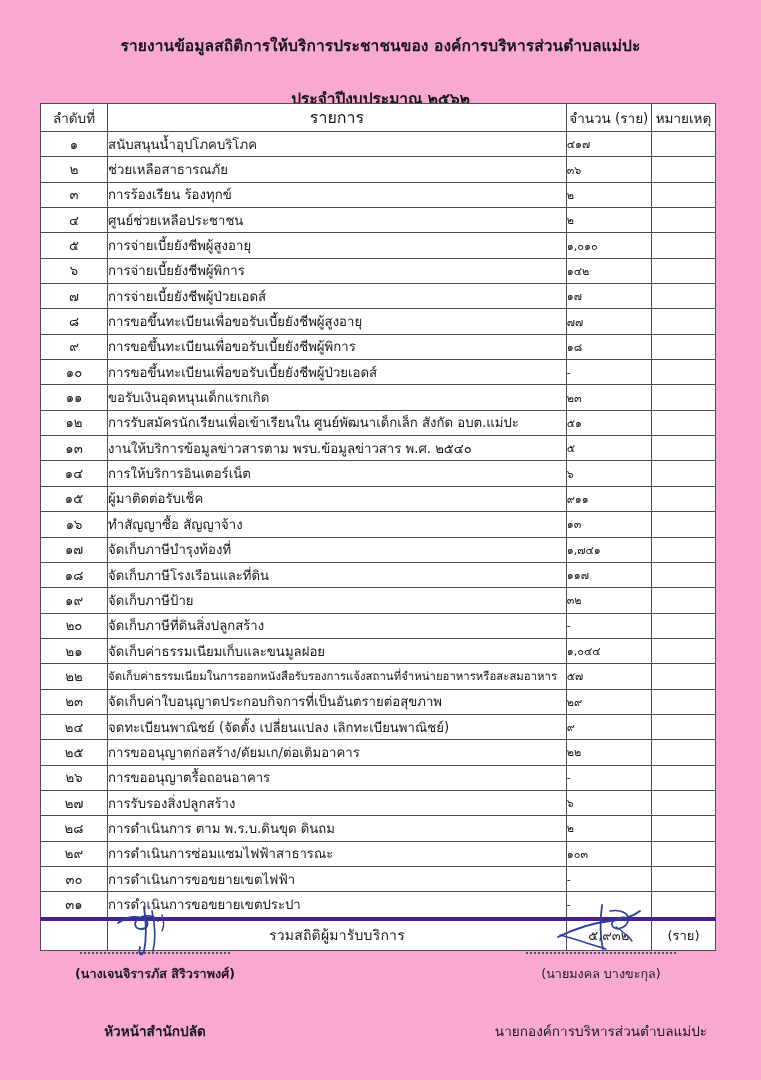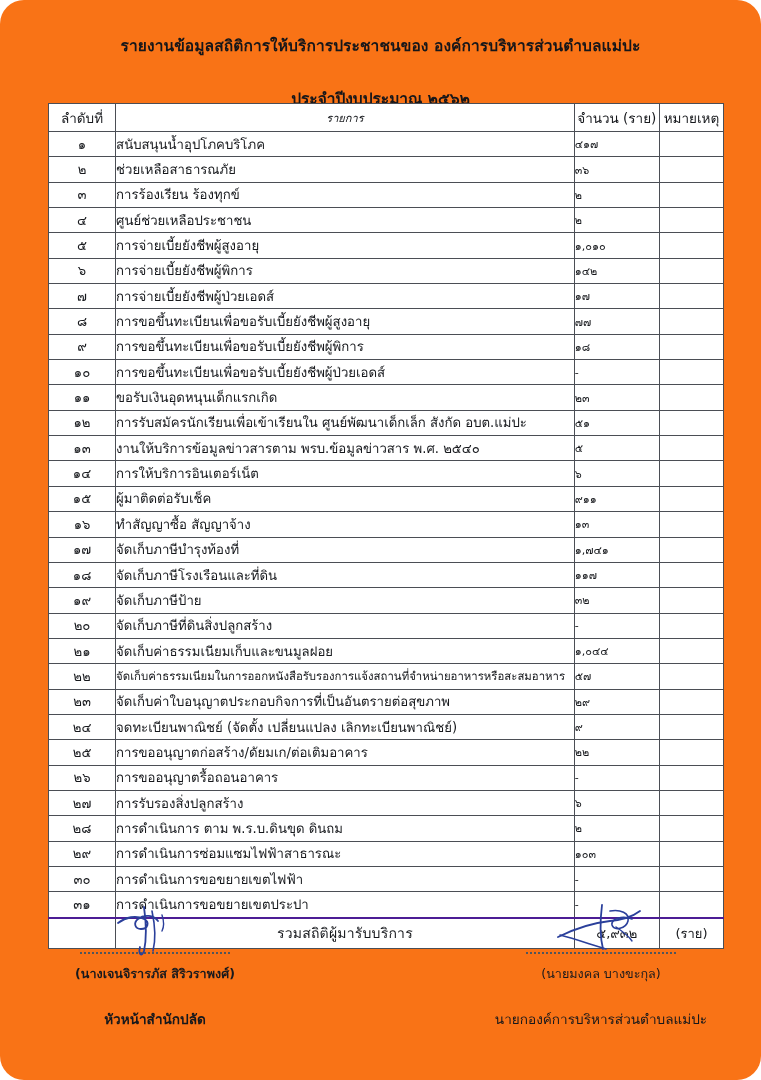--- a/index.html
+++ b/index.html
@@ -11,22 +11,21 @@
     width: 761px;
     height: 1080px;
     position: relative;
     font-family: "DejaVu Sans", "Liberation Sans", sans-serif;
     color: #1a1a1a;
     overflow: hidden;
   }
   .page {
     position: absolute;
     inset: 0;
-    background: #f97316;
-    border-radius: 24px;
+    background: #f9a8d4;
   }
   
   .title-block {
     text-align: center;
     padding-top: 38px;
   }
   .title-line1 {
     font-size: 15.5px;
     font-weight: bold;
     letter-spacing: 0.1px;
@@ -35,21 +34,21 @@
   }
   .title-line2 {
     font-size: 15.5px;
     font-weight: bold;
     margin-top: 31px;
     color: #15161a;
   }
   
   .table-wrap {
     position: absolute;
-    left: 48px;
+    left: 40px;
     top: 103px;
     width: 676px;
   }
   table.stat {
     border-collapse: collapse;
     width: 676px;
     table-layout: fixed;
     background: #ffffff;
   }
   table.stat td, table.stat th {
@@ -62,21 +61,21 @@
   .col-item  { width: 458px; }
   .col-qty   { width: 85px; }
   .col-note  { width: 64px; }
 
   thead td {
     height: 27px;
     text-align: center;
     font-size: 13.5px;
     vertical-align: middle;
   }
-  thead td.h-item { font-size: 11px; font-style: italic; }
+  thead td.h-item { font-size: 16px; }
 
   tbody td {
     height: 24.35px;
     font-size: 13.2px;
     vertical-align: middle;
   }
   td.c-no {
     text-align: center;
     font-size: 13.2px;
   }
@@ -105,21 +104,21 @@
   }
   td.total-value {
     text-align: center;
     font-size: 13px;
     font-weight: bold;
   }
   td.total-unit {
     text-align: center;
     font-size: 13px;
   }
-  tr.total-row td { border-top: 2px solid #4c1d95; }
+  tr.total-row td { border-top: 4px solid #4c1d95; }
 
   
   .sign-area {
     position: absolute;
     left: 43px;
     top: 905px;
     width: 676px;
     height: 140px;
   }
   .sign-col {
@@ -147,21 +146,21 @@
     margin: 0 auto;
     height: 1px;
   }
   .sign-name {
     margin-top: 10px;
     font-size: 12.6px;
     color: #18191d;
     white-space: nowrap;
   }
   .sign-role {
-    margin-top: 24px;
+    margin-top: 36px;
     font-size: 13.6px;
     color: #16181c;
     white-space: nowrap;
   }
 </style>
 </head>
 <body>
 
 <div class="page">
 

